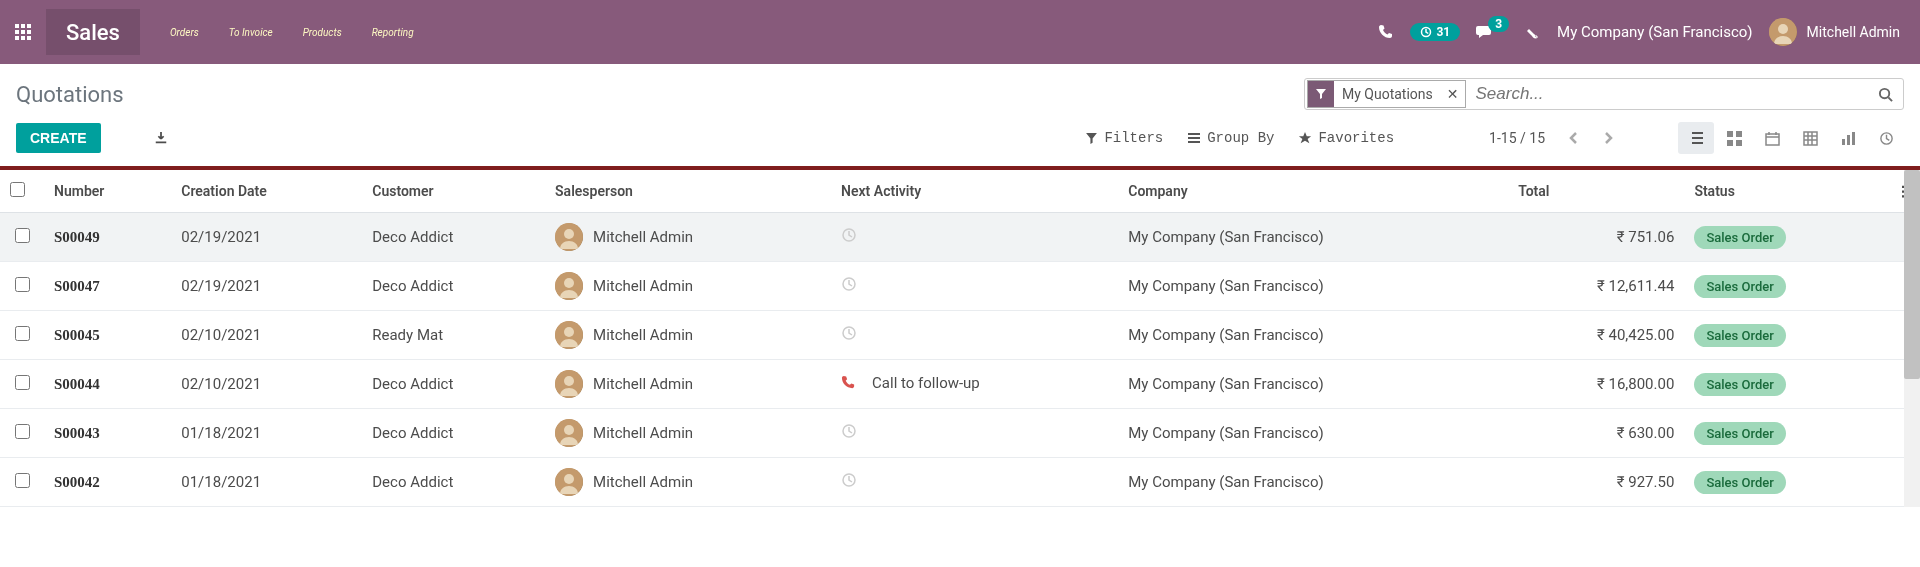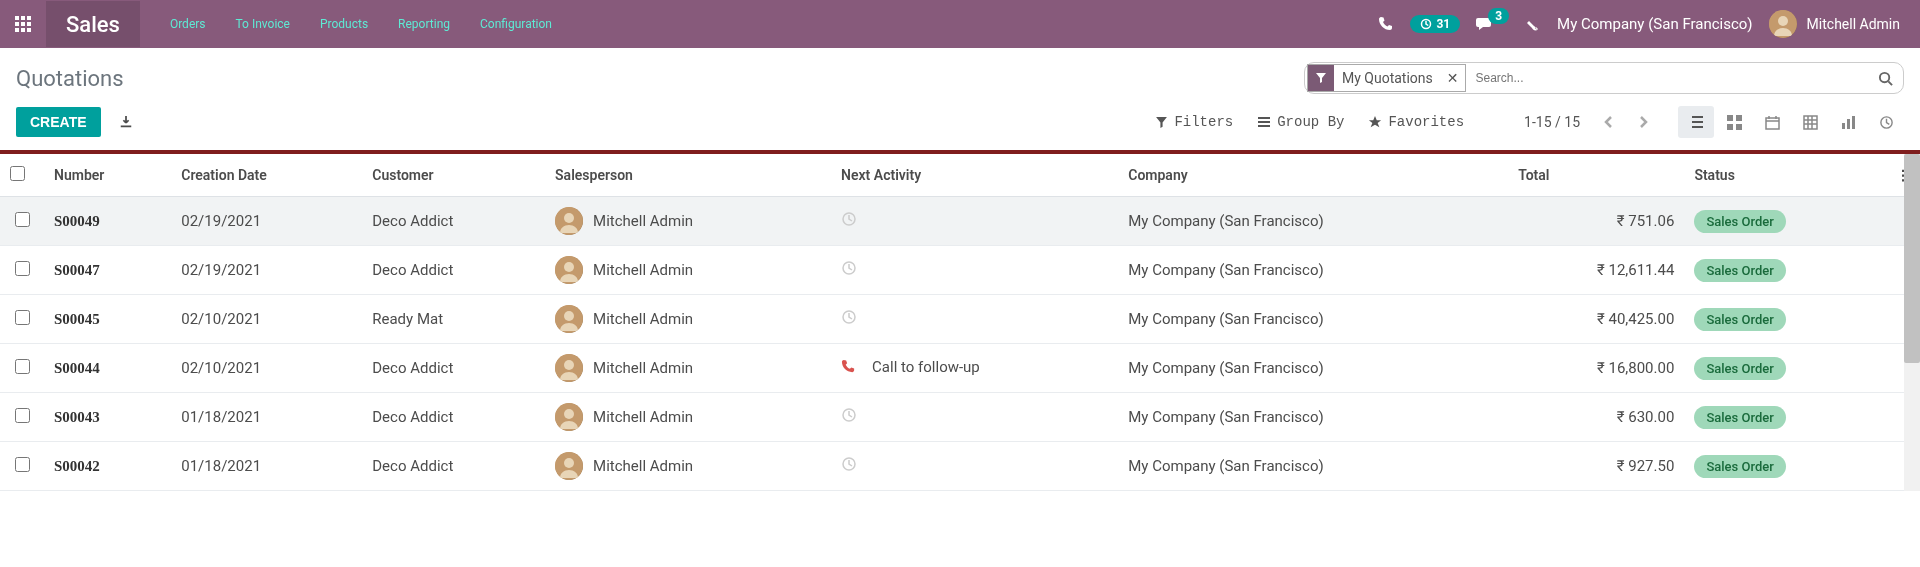--- a/index.html
+++ b/index.html
@@ -1,43 +1,43 @@
 <!DOCTYPE html>
 <html><head>
 <meta charset="utf-8">
 <style>
 * { margin: 0; padding: 0; box-sizing: border-box; }
 body { font-family: -apple-system, BlinkMacSystemFont, "Segoe UI", Roboto, "Helvetica Neue", Arial, sans-serif; font-size: 14px; color: #4c4c4c; background: #fff; }
 
 
-.topnav { background: #875a7b; color: #fff; height: 48px; display: flex; align-items: center; padding: 0; }
+.topnav { background: #875a7b; color: #fff; height: 64px; display: flex; align-items: center; padding: 0; }
 .apps-btn { width: 46px; height: 46px; display: flex; align-items: center; justify-content: center; cursor: pointer; }
 .brand { font-size: 22px; font-weight: 500; padding: 0 20px; background: rgba(0,0,0,0.12); height: 46px; display: flex; align-items: center; }
 .nav-menu { display: flex; gap: 2px; margin-left: 16px; }
-.nav-item { padding: 12px 14px; color: #5eead4; cursor: pointer; font-size: 12px; }
+.nav-item { padding: 12px 14px; color: #fef9c3; cursor: pointer; font-size: 10px; font-style: italic; }
 .topnav-right { margin-left: auto; display: flex; align-items: center; gap: 16px; padding-right: 20px; justify-content: flex-end; }
 .badge-pill { display: inline-flex; align-items: center; background: #00a09d; border-radius: 12px; padding: 2px 10px; font-size: 12px; font-weight: bold; gap: 4px; }
 .nav-icon { cursor: pointer; display: flex; align-items: center; }
 .company-name { font-size: 15px; cursor: pointer; }
 .user-block { display: flex; align-items: center; gap: 10px; cursor: pointer; }
 .avatar { width: 28px; height: 28px; border-radius: 50%; background: linear-gradient(135deg,#d4a574,#8b6f47); display: flex; align-items: center; justify-content: center; font-size: 12px; color: #fff; overflow: hidden; }
 
 
 .control-panel { padding: 14px 16px 12px 16px; border-bottom: 4px solid #7f1d1d; }
 .cp-row1 { display: flex; align-items: center; margin-bottom: 12px; }
 .breadcrumb { font-size: 22px; color: #6c757d; }
-.searchbar { margin-left: auto; display: flex; align-items: center; border: 1px solid #ccc; border-radius: 10px; min-width: 600px; height: 32px; }
+.searchbar { margin-left: auto; display: flex; align-items: center; border: 1px solid #ccc; border-radius: 3px; min-width: 600px; height: 32px; }
 .search-chip-outer { display: flex; align-items: center; border: 1px solid #aaa; margin: 2px; }
 .chip-filter-icon { background: #7b5a75; color: #fff; width: 26px; height: 26px; display: flex; align-items: center; justify-content: center; }
 .chip-label { padding: 0 8px; color: #555; }
 .chip-x { padding: 0 6px; color: #555; cursor: pointer; }
-.search-input { border: none; outline: none; flex: 1; padding: 0 8px; font-size: 12px; }
+.search-input { border: none; outline: none; flex: 1; padding: 0 8px; font-size: 17px; font-style: italic; }
 .search-glass { padding: 0 10px; color: #666; cursor: pointer; }
 
-.cp-row2 { display: flex; align-items: center; }
+.cp-row2 { display: flex; align-items: center; gap: 35px; }
 .btn-create { background: #00a09d; color: #fff; border: none; padding: 7px 14px; font-size: 14px; font-weight: 600; cursor: pointer; border-radius: 2px; }
 .btn-import { margin-left: 18px; color: #4c4c4c; cursor: pointer; }
 .search-options { margin-left: auto; display: flex; gap: 24px; font-family: Liberation Mono, monospace; }
 .so-item { display: flex; align-items: center; gap: 6px; cursor: pointer; color: #555; }
 .pager-block { margin-left: 60px; display: flex; align-items: center; gap: 4px; color: #555; }
 .pager-text { margin-right: 10px; }
 .pager-arrow { padding: 6px 10px; color: #aaa; cursor: pointer; }
 .view-switch { margin-left: 20px; display: flex; gap: 2px; }
 .view-btn { width: 36px; height: 32px; display: flex; align-items: center; justify-content: center; cursor: pointer; color: #666; border-radius: 3px; }
 .view-btn.active { background: #e9ecef; }
@@ -79,21 +79,20 @@
         <rect x="6" y="12" width="4" height="4"></rect>
         <rect x="12" y="12" width="4" height="4"></rect>
       </svg>
   </div>
   <div class="brand">Sales</div>
   <div class="nav-menu">
     <div class="nav-item">Orders</div>
     <div class="nav-item">To Invoice</div>
     <div class="nav-item">Products</div>
     <div class="nav-item">Reporting</div>
-    <div class="nav-item">Configuration</div>
   </div>
   <div class="topnav-right">
     <div class="nav-icon">
       <svg width="16" height="16" viewBox="0 0 16 16" fill="#fff">
           <path d="M3 1c-1 0-2 1-2 2 0 6 5 11 11 11 1 0 2-1 2-2v-2l-3-1-1.5 1.5c-2-1-3.5-2.5-4.5-4.5L6.5 4.5 5.5 1.5 3 1z"></path>
         </svg>
     </div>
     <div class="nav-icon">
       <span class="badge-pill">
         <svg width="12" height="12" viewBox="0 0 16 16" fill="none" stroke="#fff" stroke-width="2">

